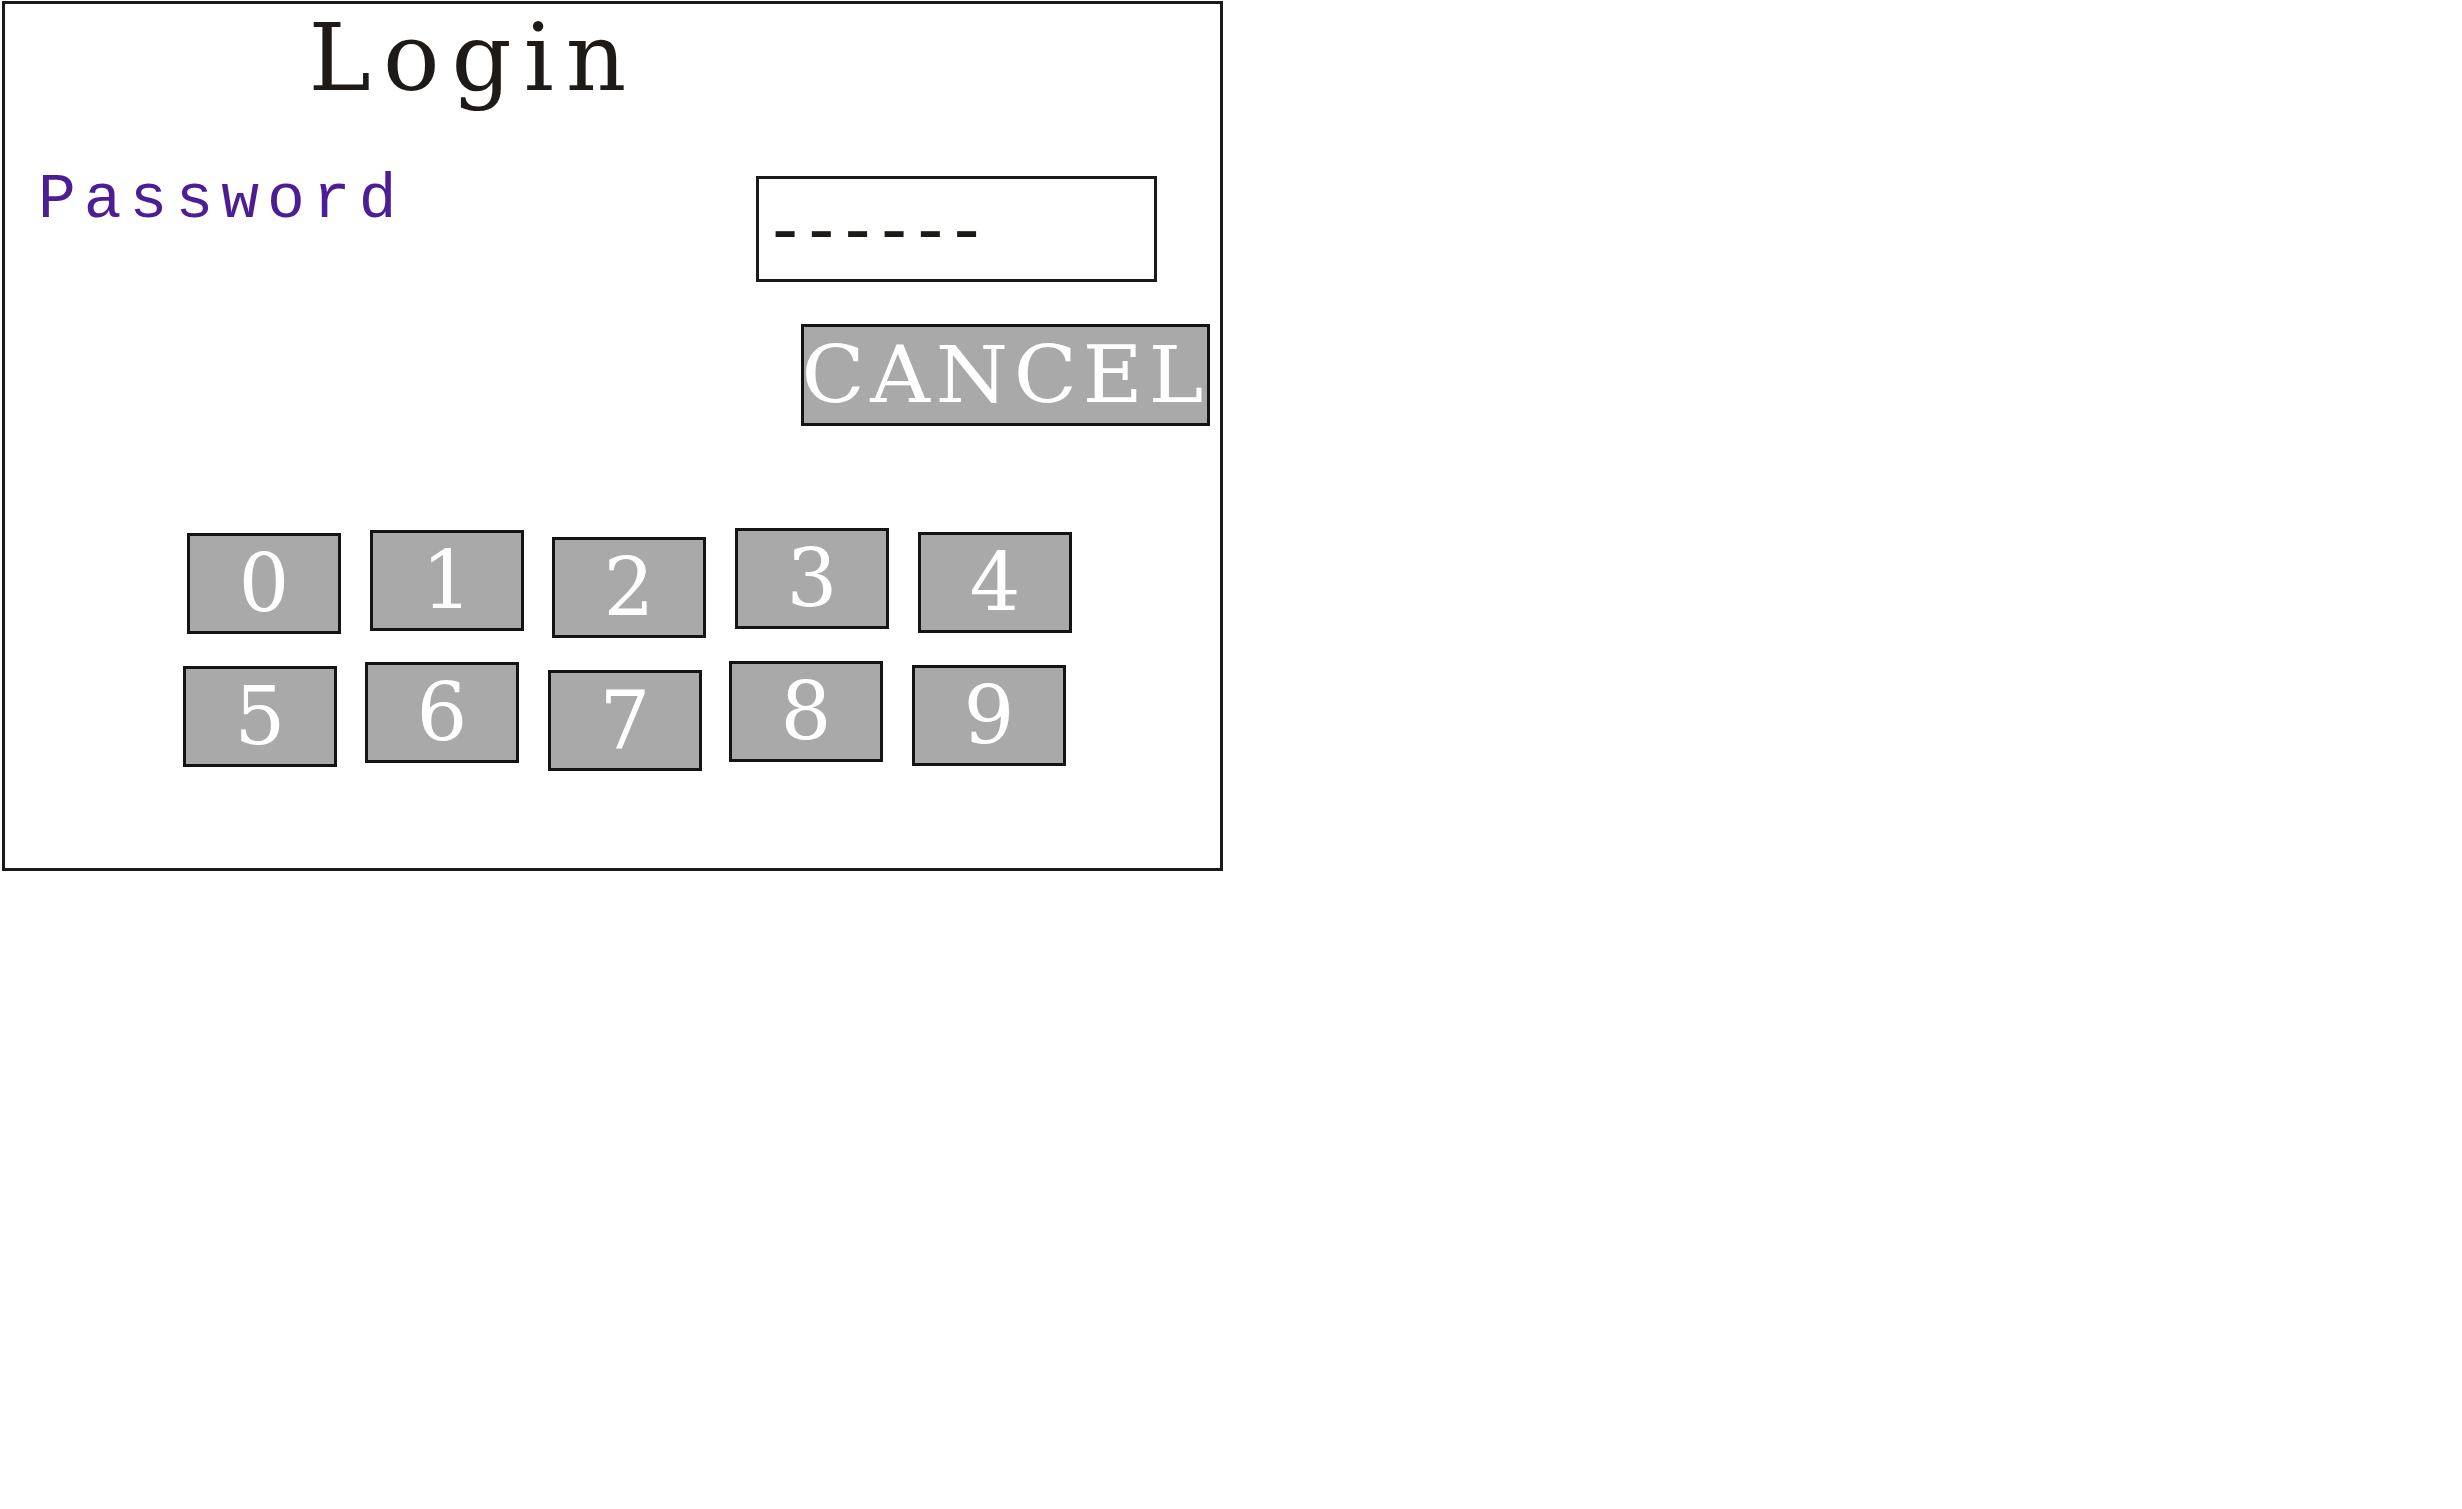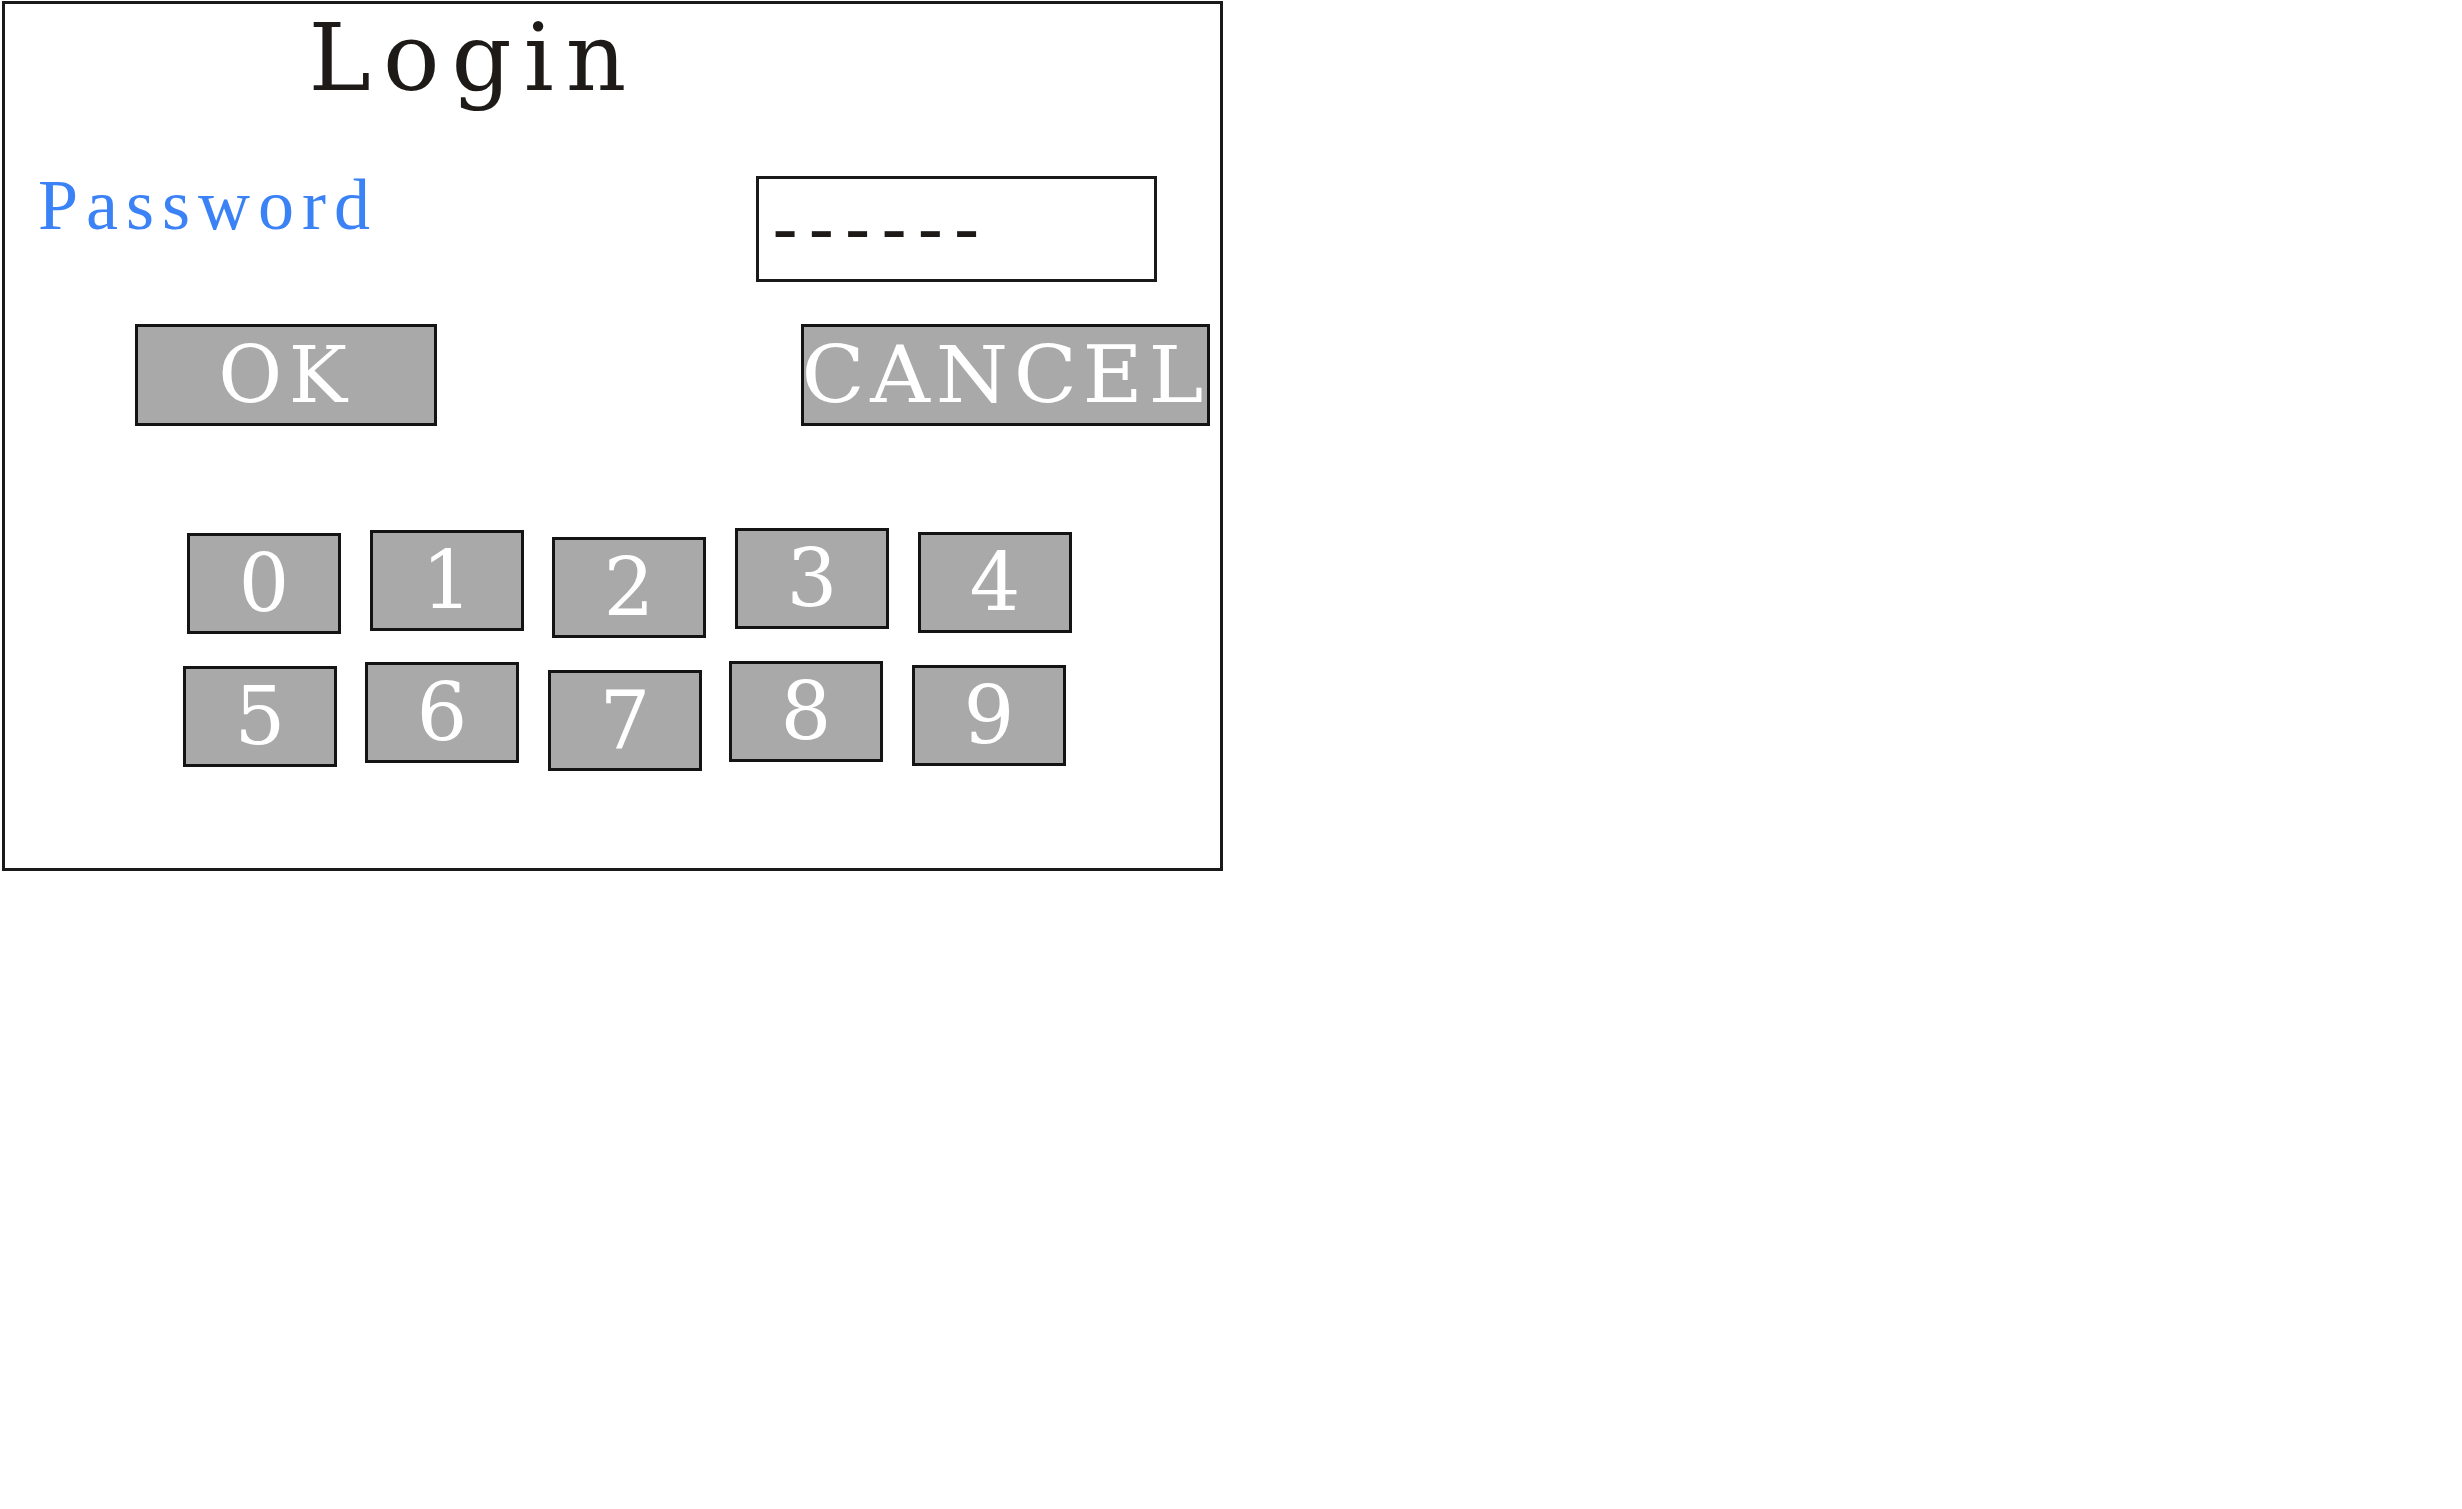--- a/index.html
+++ b/index.html
@@ -40,25 +40,25 @@
     letter-spacing: 12px;
     color: #1d1a17;
     white-space: nowrap;
   }
 
   
   #password-label {
     position: absolute;
     left: 33px;
     top: 165px;
-    font-family: Liberation Serif, serif;
-    font-size: 72px;
+    font-family: Liberation Mono, monospace;
+    font-size: 63px;
     line-height: 1;
     letter-spacing: 8px;
-    color: #3b82f6;
+    color: #4c1d95;
     white-space: nowrap;
   }
 
   
   #password-field {
     position: absolute;
     left: 751px;
     top: 172px;
     width: 401px;
     height: 106px;
@@ -131,23 +131,20 @@
 <div id="login-dialog">
 
   <div id="dialog-title">Login</div>
 
   <div id="password-label">Password</div>
 
   <div id="password-field">
     <span id="password-value" placeholder="">------</span>
   </div>
 
-  <div class="btn" id="ok-button">
-    <span class="btn-label">OK</span>
-  </div>
 
   <div class="btn" id="cancel-button">
     <span class="btn-label">CANCEL</span>
   </div>
 
   <div id="keypad">
       <div class="btn key" style="left: 182px; top: 529px;">
         <span class="btn-label">0</span>
       </div>
       <div class="btn key" style="left: 365px; top: 526px;">

